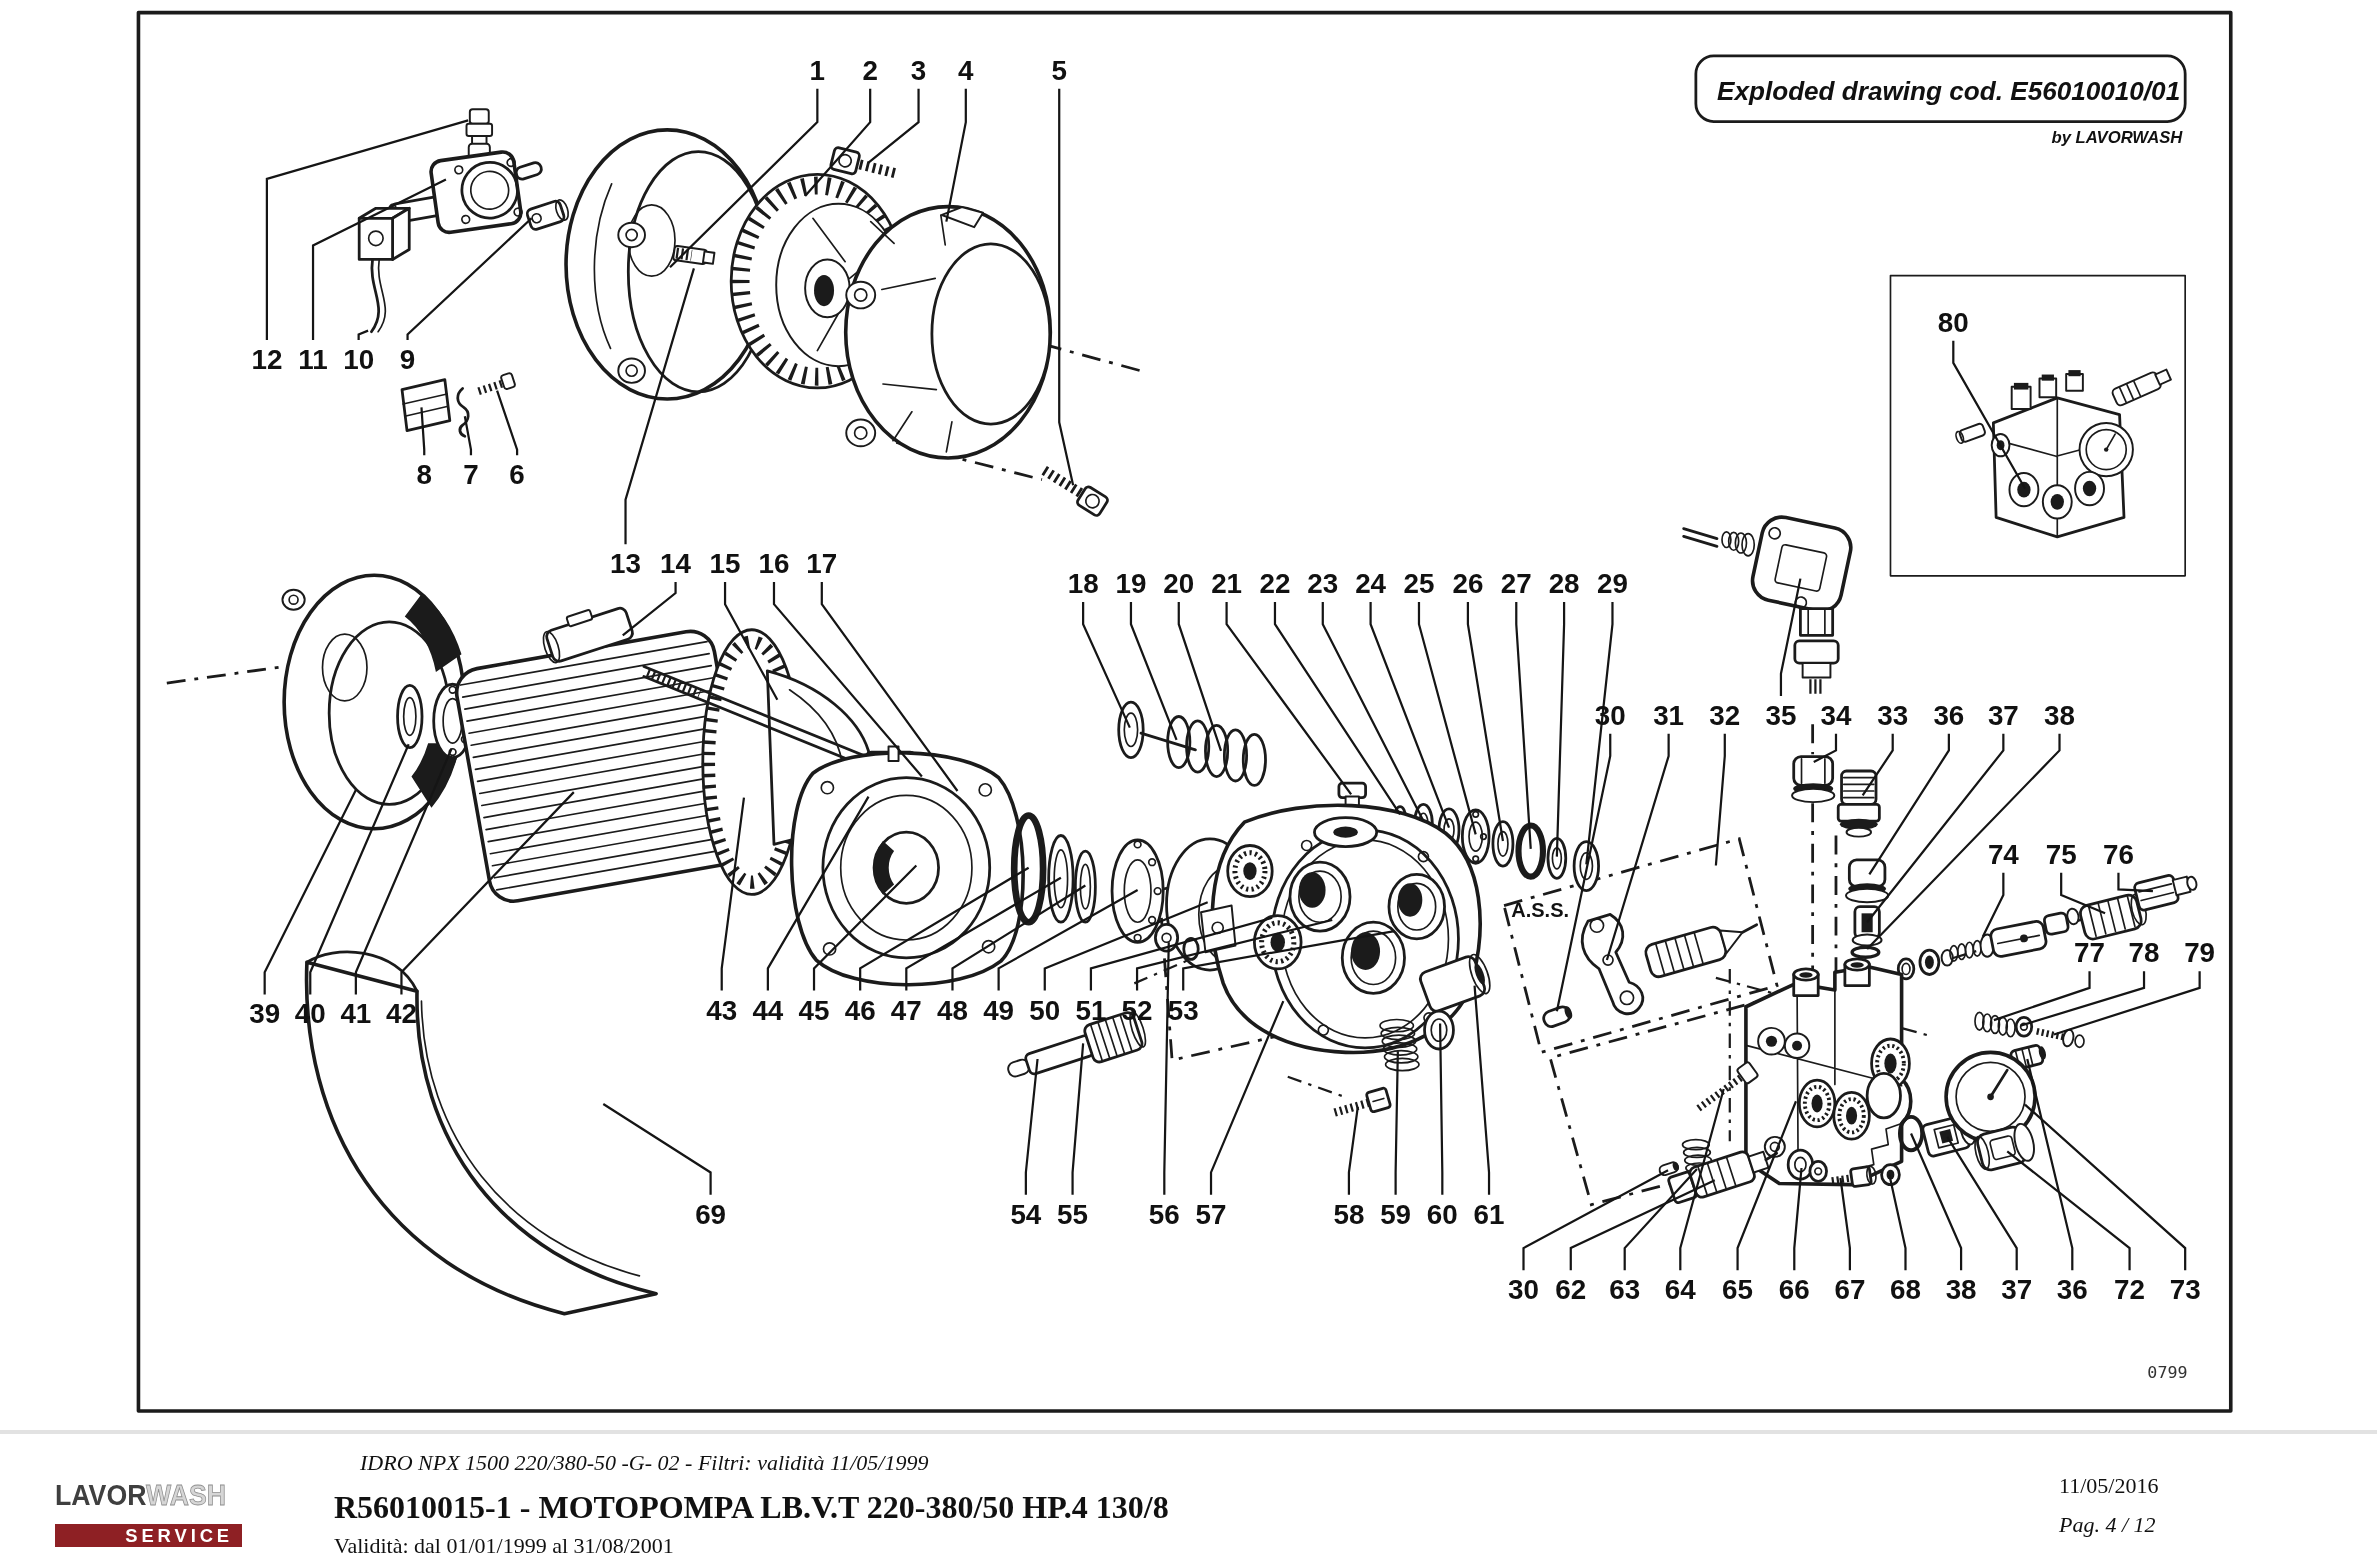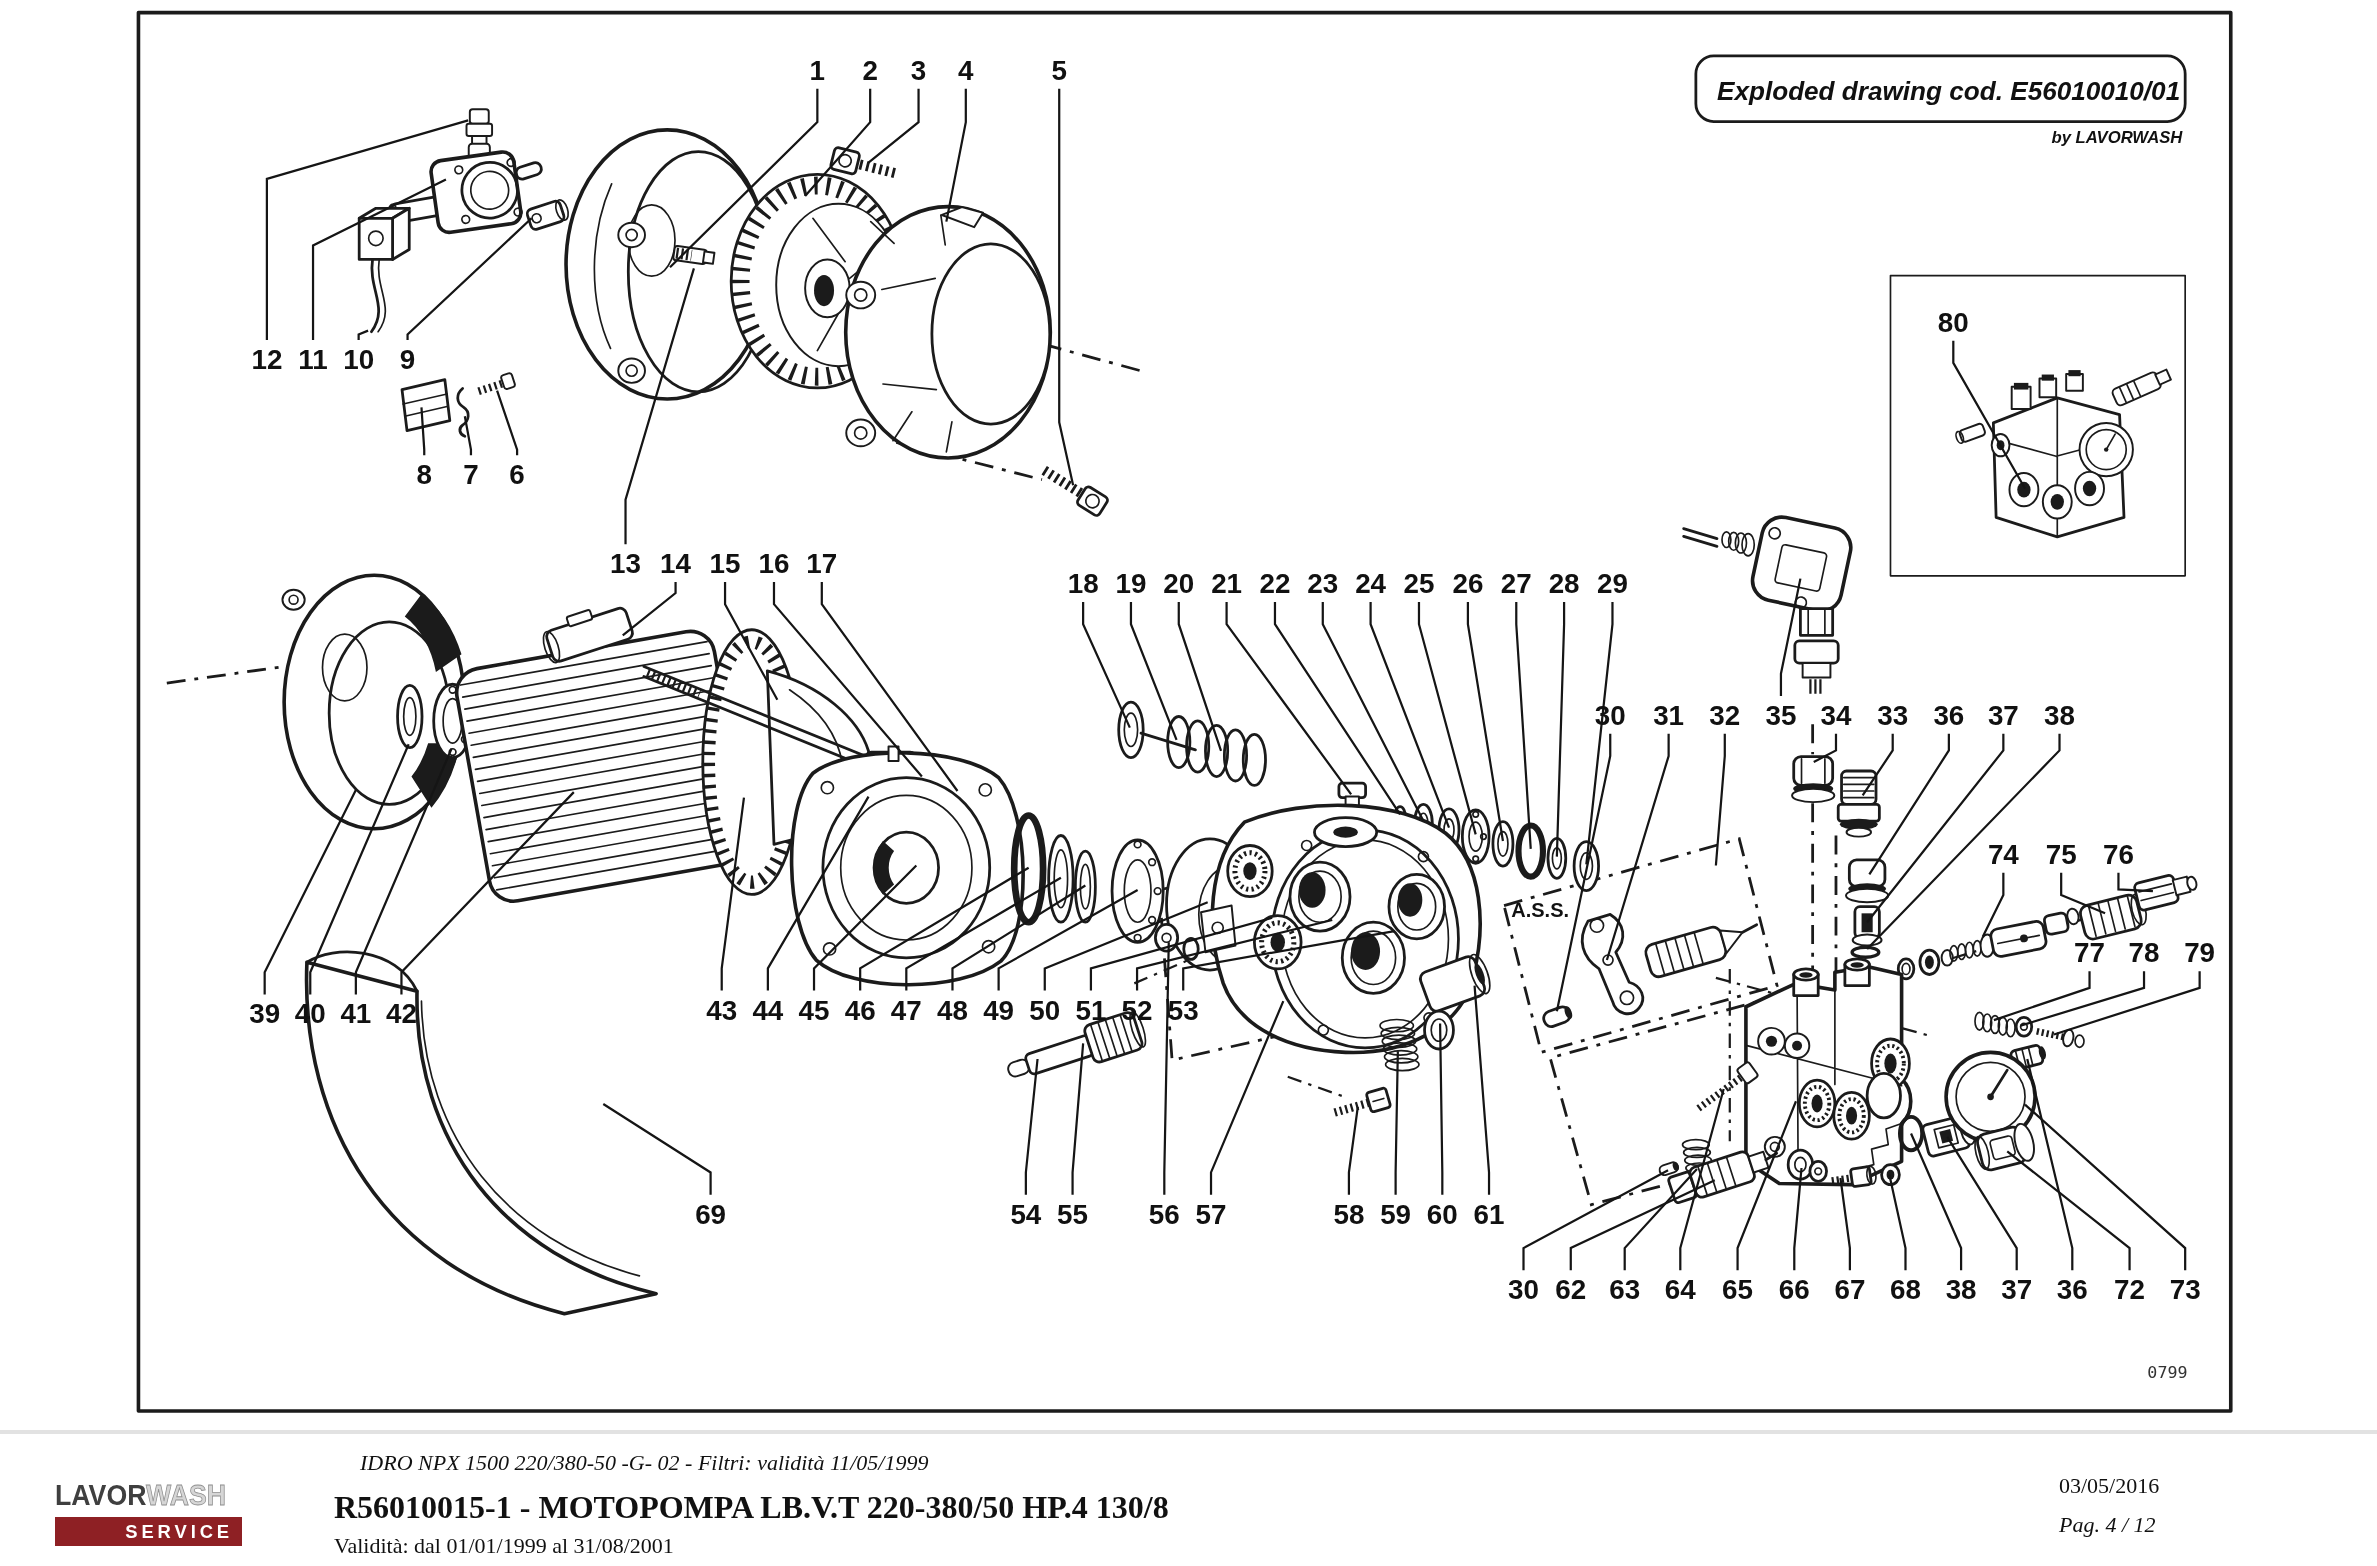--- a/index.html
+++ b/index.html
@@ -22,21 +22,21 @@
   .dd3{stroke:#1b1b1b;stroke-width:4;fill:none;stroke-dasharray:26 13 6 13;stroke-linecap:butt;}
   .tick{stroke:#1b1b1b;fill:none;}
   .cl{stroke:#151515;stroke-width:4;fill:none;}
   
   .rule{position:absolute;left:0;top:1430px;width:2377px;height:4.4px;background:#e2e2e2;}
   .footer{position:absolute;left:0;top:1433px;width:2377px;height:134px;}
   .logo{position:absolute;left:55px;top:48px;width:187px;}
   .logo-top{font-weight:900;font-size:29px;letter-spacing:0;line-height:29px;transform:scaleX(.92);transform-origin:left;white-space:nowrap;}
   .logo-top .lavor{color:#3f3f3f;}
   .logo-top .wash{color:#d6d6d6;-webkit-text-stroke:0.8px #8f8f8f;}
-  .logo-band{margin-top:7px;height:29px;display:flex;align-items:center;justify-content:flex-end;
+  .logo-band{margin-top:14px;height:23px;display:flex;align-items:flex-end;justify-content:flex-end;
              padding-right:9px;box-sizing:border-box;color:#fff;font-weight:700;font-size:18.4px;letter-spacing:3.9px;}
   .ftext{position:absolute;left:334px;top:0;width:1613px;font-family:"Liberation Serif",serif;color:#111;}
   .ft1{position:absolute;top:16.7px;font-style:italic;font-size:22px;white-space:nowrap;margin-left:26px;}
   .ft2{position:absolute;top:56px;font-weight:700;font-size:32px;white-space:nowrap;}
   .ft3{position:absolute;top:100px;font-size:22px;white-space:nowrap;}
   .fright{position:absolute;left:2059px;top:0;width:311px;font-family:"Liberation Serif",serif;color:#111;font-size:22px;}
   .fdate{position:absolute;top:40px;}
   .fpage{position:absolute;top:79px;font-style:italic;}
 </style>
 </head>
@@ -838,19 +838,19 @@
     <div class="logo-band" id="logo-band" style="background: rgb(142, 32, 36);">
           <span>SERVICE</span>
         </div>
   </div>
   <div class="ftext">
     <div class="ft1">IDRO NPX 1500 220/380-50 -G- 02 - Filtri: validità 11/05/1999</div>
     <div class="ft2">R56010015-1 - MOTOPOMPA LB.V.T 220-380/50 HP.4 130/8</div>
     <div class="ft3">Validità: dal 01/01/1999 al 31/08/2001</div>
   </div>
   <div class="fright">
-    <div class="fdate">03/05/2016</div>
+    <div class="fdate">11/05/2016</div>
     <div class="fpage">Pag. 4 / 12</div>
   </div>
 </div>
 
 </div>
 
 
 </body></html>

